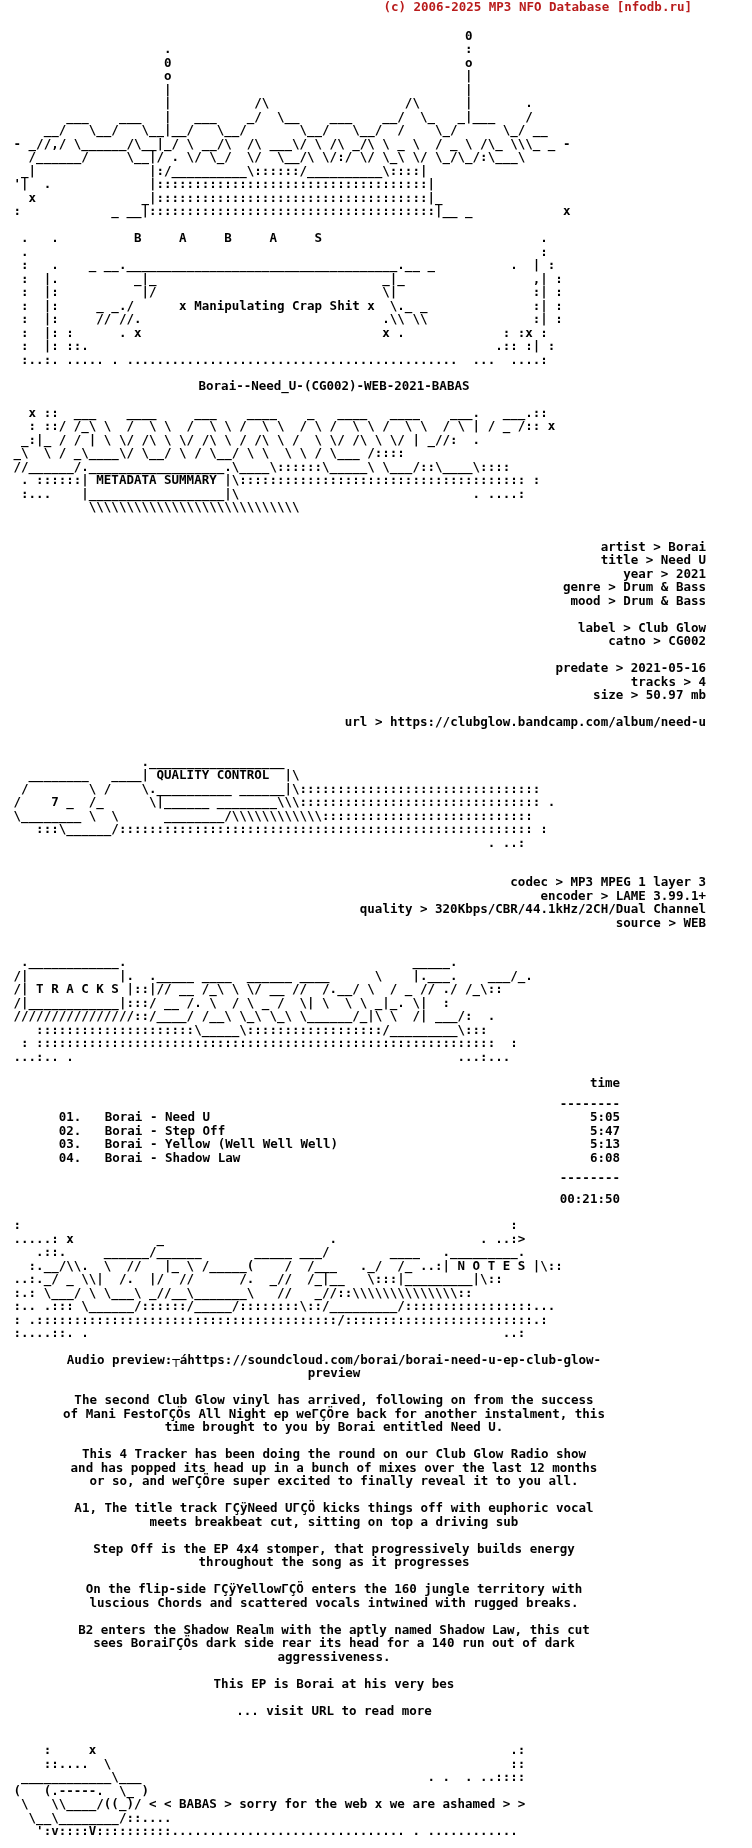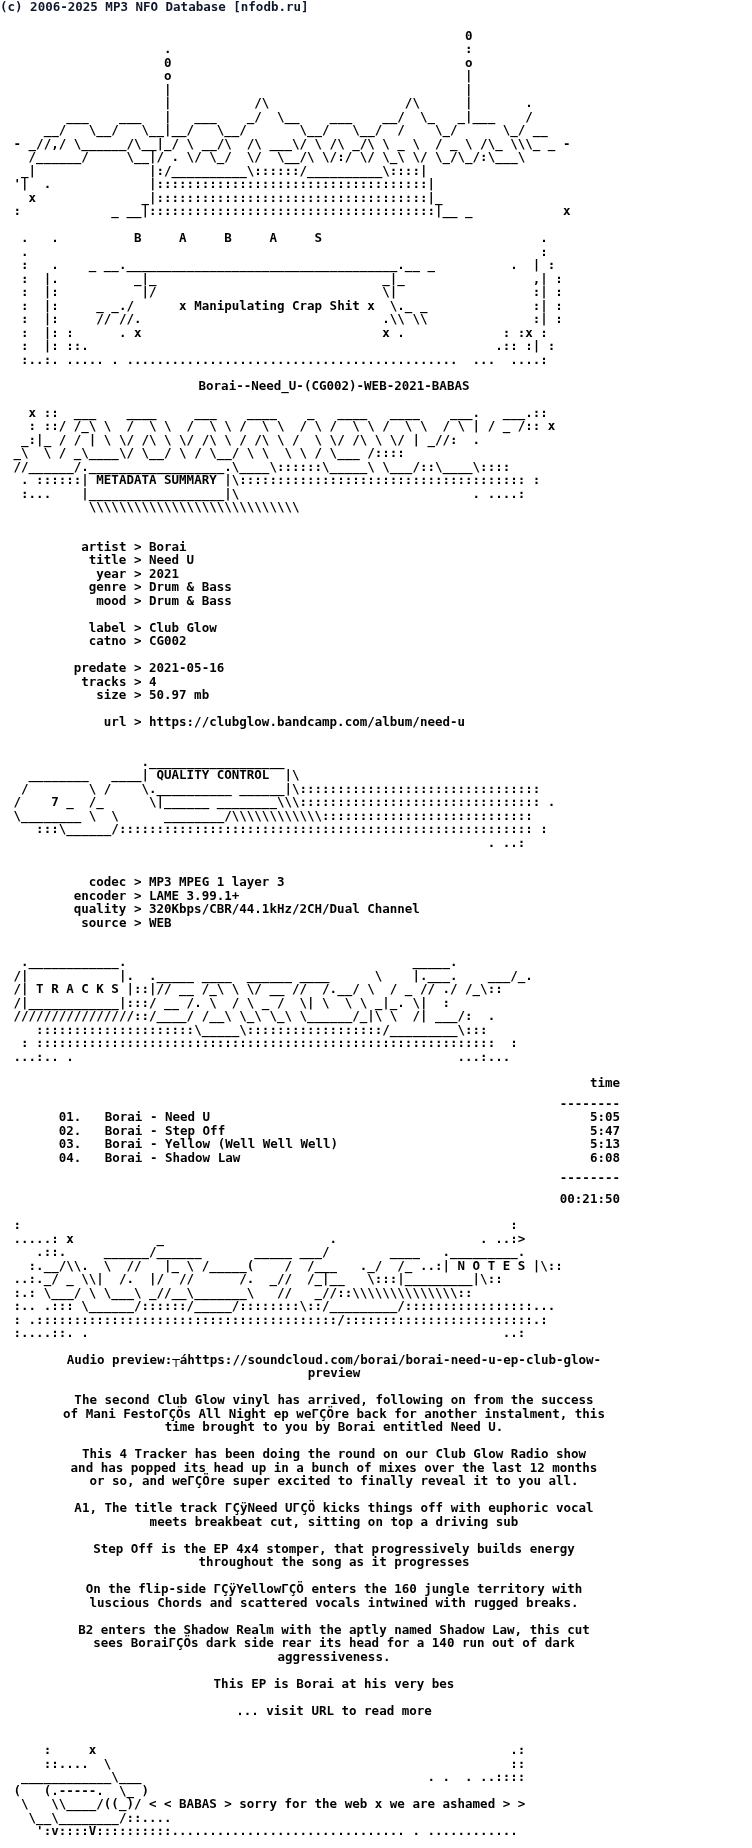--- a/index.html
+++ b/index.html
@@ -4,26 +4,26 @@
 <style>
   html,body{margin:0;padding:0;}
   body{
     width:752px;height:1848px;overflow:hidden;
     background:#ffffff;color:#000000;
     font-family:"DejaVu Sans Mono","Liberation Mono",monospace;
     font-size:12.5px;line-height:13.5px;font-weight:bold;
   }
   pre{margin:0;font:inherit;white-space:pre;}
   .content{padding:2px 0 0 6px;width:700px;}
-  .copyright{text-align:left;color:#0f172a;width:692px;}
+  .copyright{text-align:right;color:#b91c1c;width:692px;}
   .center{text-align:center;width:656px;}
   .art{margin:0;}
   .mt1{margin-top:13px;}
   .mt2{margin-top:26px;}
-  .kv-row{display:flex;}
+  .kv-row{display:flex;justify-content:flex-end;}
   .kv-row .k{width:16ch;text-align:right;white-space:pre;}
   .kv-row .sep{padding:0 1ch;}
   .kv-row .v{white-space:pre;}
   .kv-gap{height:13.5px;}
   .tracks-block{width:614px;}
   .t-right{text-align:right;margin-top:7px;}
   .trow{display:flex;gap:16px;}
   .trow .tnum{padding-left:7ch;margin-right:1ch;white-space:pre;}
   .trow .ttitle{white-space:pre;}
   .trow .ttime{margin-left:auto;white-space:pre;}

